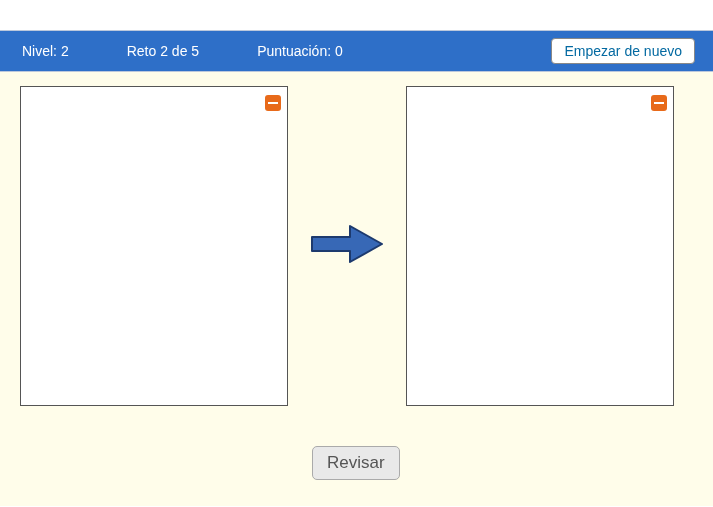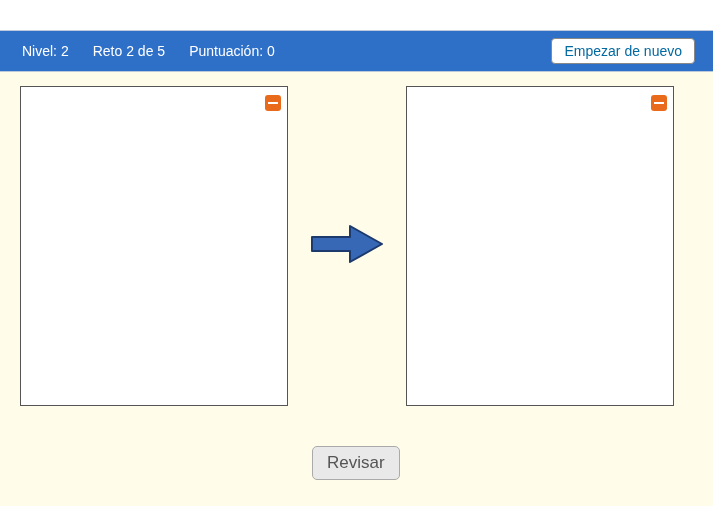--- a/index.html
+++ b/index.html
@@ -11,21 +11,21 @@
     color: #fff;
     height: 42px;
     display: flex;
     align-items: center;
     padding: 0 18px 0 22px;
     font-size: 14px;
     margin-top: 30px;
     border-top: 1px solid #bcc8dc;
     border-bottom: 1px solid #bcc8dc;
   }
-  .header .status { display: flex; gap: 24px; }
+  .header .status { display: flex; gap: 58px; }
   .header .spacer { flex: 1; }
   .restart-btn {
     background: #fff;
     color: #0369a1;
     border: 1px solid #888;
     border-radius: 4px;
     padding: 4px 12px;
     font-size: 14px;
     cursor: pointer;
   }

